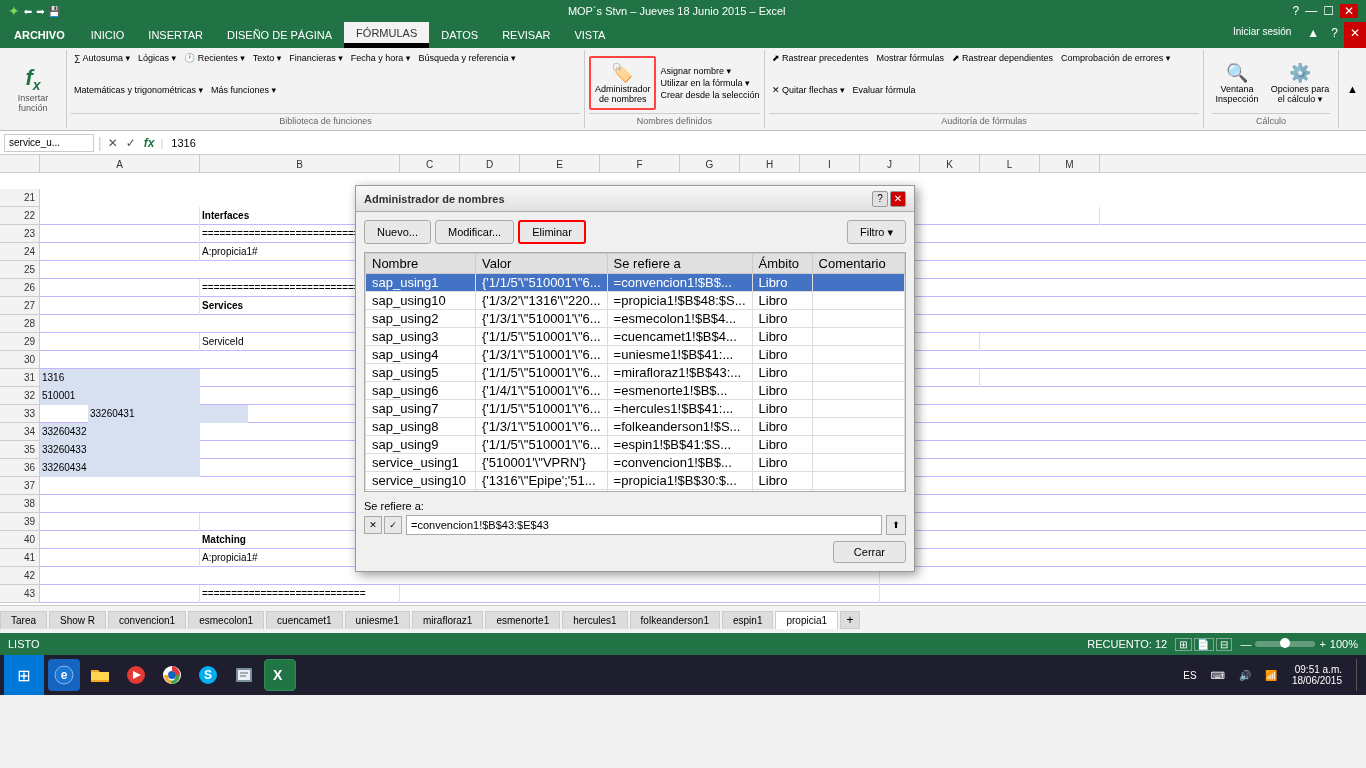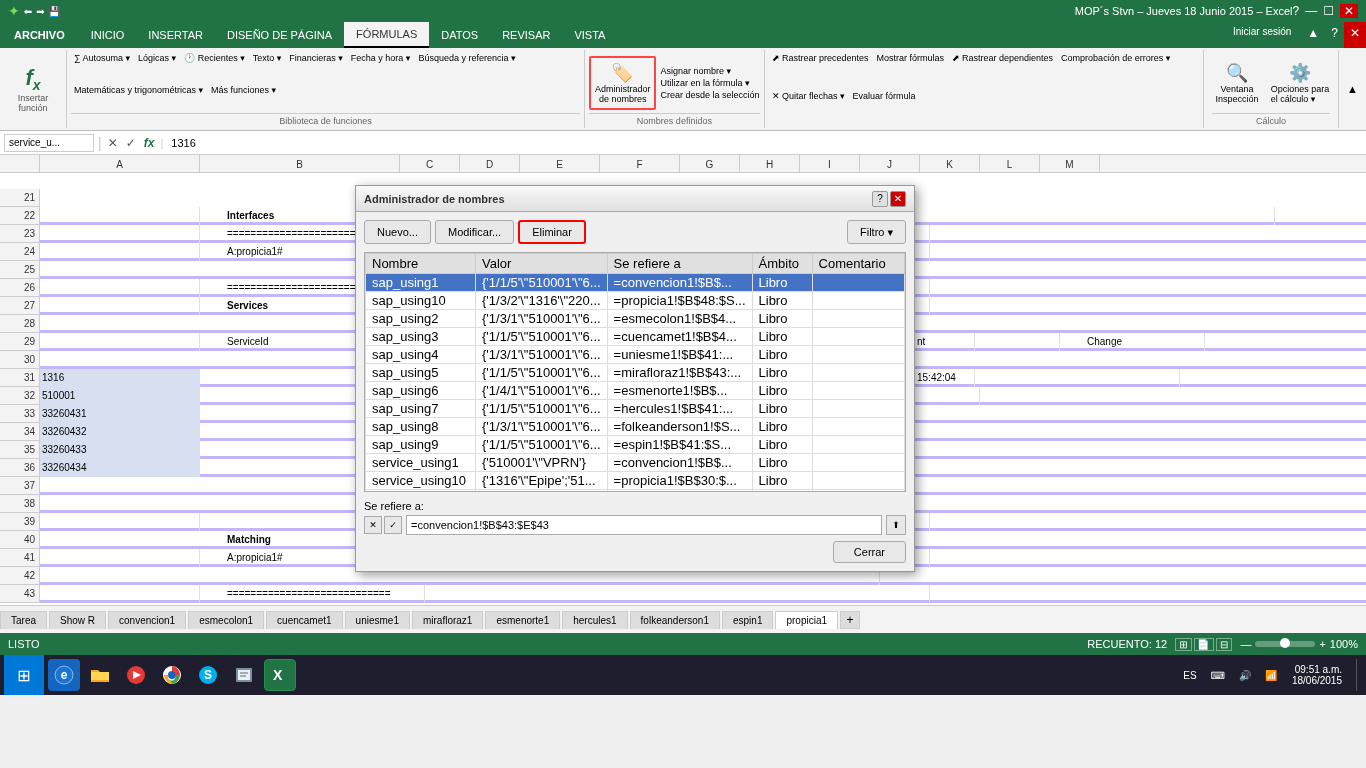--- a/index.html
+++ b/index.html
@@ -10,21 +10,21 @@
       background: #217346;
       color: white;
       height: 22px;
       display: flex;
       align-items: center;
       justify-content: space-between;
       padding: 0 8px;
       font-size: 11px;
     }
     .title-bar-left { display: flex; align-items: center; gap: 4px; }
-    .title-bar-center { flex: 1; text-align: right; }
+    .title-bar-center { flex: 1; text-align: center; }
     .title-bar-right { display: flex; gap: 6px; align-items: center; }
 
     
     .ribbon { background: #f3f3f3; border-bottom: 1px solid #bbb; }
     .ribbon-tabs { display: flex; background: #217346; }
     .ribbon-tab {
       padding: 4px 12px;
       color: white;
       font-size: 11px;
       cursor: pointer;
@@ -114,21 +114,21 @@
       color: #333;
       text-align: right;
       padding-right: 4px;
       line-height: 18px;
     }
     .sheet-cells {
       flex: 1;
       display: flex;
       flex-direction: column;
     }
-    .sheet-row { display: flex; height: 18px; border-bottom: 3px solid #c4b5fd; gap: 25px; }
+    .sheet-row { display: flex; height: 18px; border-bottom: 1px solid #c4b5fd; }
     .cell {
       border-right: 1px solid #e0e0e0;
       font-size: 10px;
       padding: 0 2px;
       white-space: nowrap;
       overflow: hidden;
       line-height: 18px;
       height: 18px;
     }
     .sheet-tab {
@@ -343,21 +343,21 @@
     <span style="font-size:12px; cursor:pointer; background:#cc0000; padding:0 4px;">✕</span>
   </div>
 </div>
 
 <div class="ribbon">
   <div class="ribbon-tabs">
     <div class="ribbon-tab archivo">ARCHIVO</div>
     <div class="ribbon-tab">INICIO</div>
     <div class="ribbon-tab">INSERTAR</div>
     <div class="ribbon-tab">DISEÑO DE PÁGINA</div>
-    <div class="ribbon-tab active" style="border-bottom: 2px solid #000000;">FÓRMULAS</div>
+    <div class="ribbon-tab active" style="border-bottom: 5px solid #000000;">FÓRMULAS</div>
     <div class="ribbon-tab">DATOS</div>
     <div class="ribbon-tab">REVISAR</div>
     <div class="ribbon-tab">VISTA</div>
     <div style="flex:1;"></div>
     <div style="color:white; font-size:10px; padding:4px 10px; cursor:pointer;">Iniciar sesión</div>
     <div style="color:white; font-size:12px; padding:4px 6px; cursor:pointer;">▲</div>
     <div style="color:white; font-size:12px; padding:4px 6px; cursor:pointer;">?</div>
     <div style="color:white; font-size:12px; padding:4px 6px; cursor:pointer; background:#cc0000;">✕</div>
   </div>
 
@@ -402,31 +402,32 @@
 
     <div style="display:flex; flex-direction:column; padding:2px 4px; border-right:1px solid #ccc; min-width:200px;">
       <div style="display:flex; flex-wrap:wrap; gap:2px; flex:1; font-size:9px;">
         <div style="cursor:pointer; white-space:nowrap; padding:1px 3px;">⬈ Rastrear precedentes</div>
         <div style="cursor:pointer; white-space:nowrap; padding:1px 3px;">Mostrar fórmulas</div>
         <div style="cursor:pointer; white-space:nowrap; padding:1px 3px;">⬈ Rastrear dependientes</div>
         <div style="cursor:pointer; white-space:nowrap; padding:1px 3px;">Comprobación de errores ▾</div>
         <div style="cursor:pointer; white-space:nowrap; padding:1px 3px;">✕ Quitar flechas ▾</div>
         <div style="cursor:pointer; white-space:nowrap; padding:1px 3px;">Evaluar fórmula</div>
       </div>
+      <div class="ribbon-group-label">Auditoría de fórmulas</div>
     </div>
 
     <div style="display:flex; flex-direction:column; padding:2px 8px; border-right:1px solid #ccc;">
       <div style="display:flex; gap:8px; flex:1; align-items:center;">
         <div style="display:flex; flex-direction:column; align-items:center; cursor:pointer; min-width:50px;">
           <div style="font-size:18px;">🔍</div>
           <div style="font-size:9px; text-align:center;">Ventana<br>Inspección</div>
         </div>
         <div style="display:flex; flex-direction:column; align-items:center; cursor:pointer; min-width:60px;">
           <div style="font-size:18px;">⚙️</div>
-          <div style="font-size:9px; text-align:left;">Opciones para<br>el cálculo ▾</div>
+          <div style="font-size:9px; text-align:center;">Opciones para<br>el cálculo ▾</div>
         </div>
       </div>
       <div class="ribbon-group-label">Cálculo</div>
     </div>
 
     <div style="flex:1;"></div>
     <div style="display:flex; align-items:center; padding:0 8px; cursor:pointer; font-size:11px;">▲</div>
   </div>
 </div>
 
@@ -561,21 +562,21 @@
 
       <div class="sheet-row">
         <div class="cell" style="width:160px; background:#d6e0f0;">510001</div>
         <div class="cell" style="width:200px;"></div>
         <div class="cell" style="width:300px;"></div>
         <div class="cell" style="width:60px;">02:26:20</div>
         <div class="cell" style="width:120px;"></div>
       </div>
 
       <div class="sheet-row">
-        <div class="cell" style="width:160px; background:#d6e0f0;">33260431</div>
+        <div class="cell" style="width:160px; background:#d6e0f0;margin-left:48px;">33260431</div>
         <div class="cell" style="width:300px;"></div>
         <div class="cell" style="width:60px;">06:36:35</div>
         <div class="cell" style="width:120px;"></div>
       </div>
 
       <div class="sheet-row">
         <div class="cell" style="width:160px; background:#d6e0f0;">33260432</div>
         <div class="cell" style="width:300px;"></div>
         <div class="cell" style="width:60px;">16:10:47</div>
         <div class="cell" style="width:120px;"></div>

